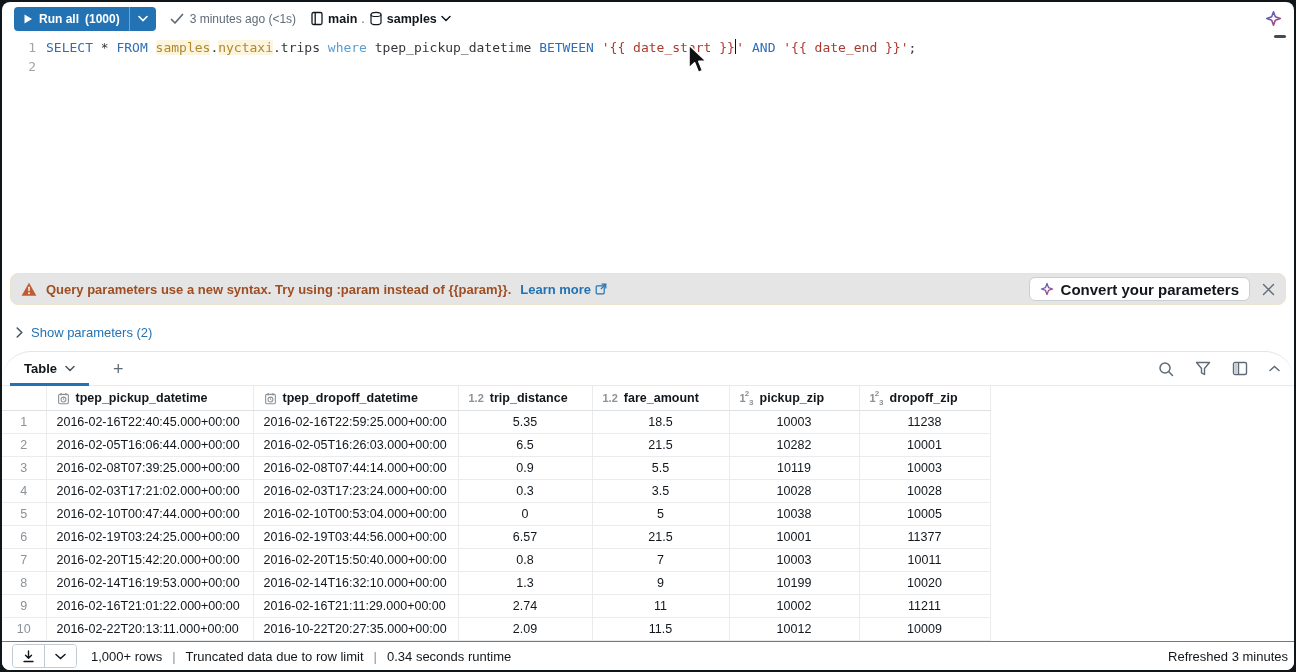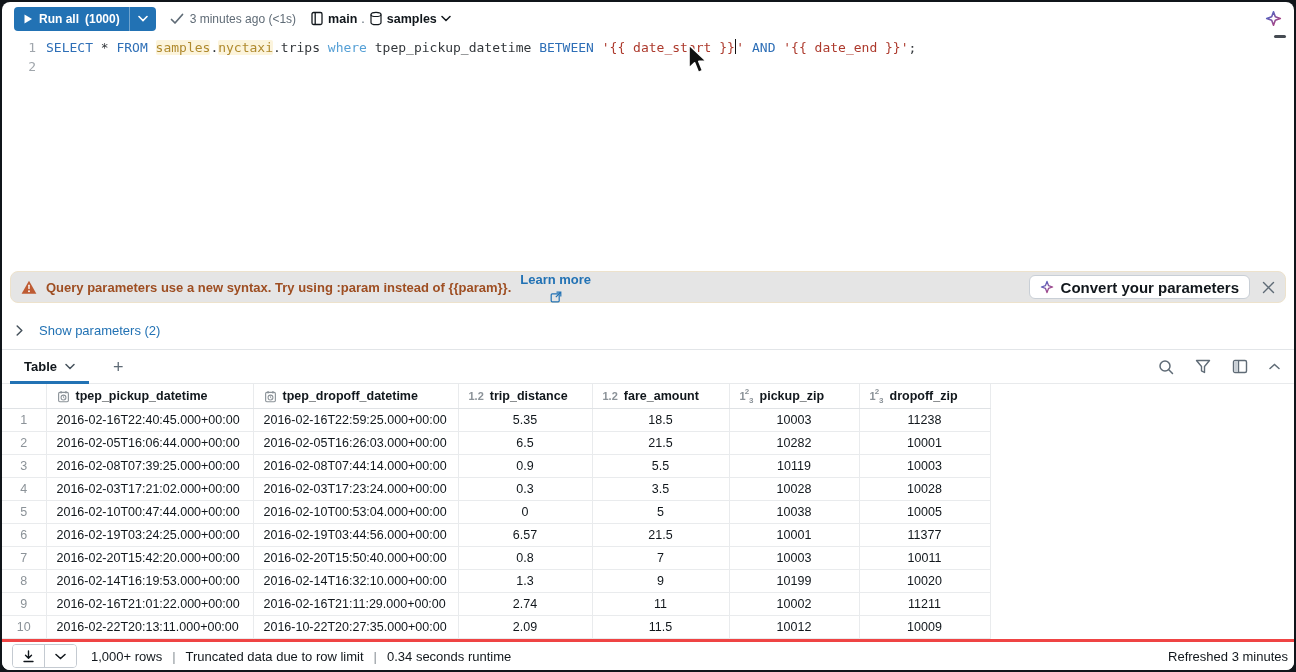--- a/index.html
+++ b/index.html
@@ -29,29 +29,29 @@
   .tok-ident{color:#B08A2E;background:#FCF4DC;border-radius:2px;}
   .tok-string{color:#AD3A2D;}
   .tok-plain{color:#33373B;}
   .tok-caret{display:inline-block;width:1.5px;height:15px;background:#111;vertical-align:-2px;}
   .spacer{flex:1;}
   
   .banner{flex:none;margin:0 8px 8px 8px;height:30px;background:#e5e5e5;border:1px solid #EDE2CC;
           border-radius:8px;display:flex;align-items:center;padding:0 10px;gap:9px;font-size:13px;}
   .banner-text{color:#9E4E22;font-weight:600;}
   .banner-link{color:#2272B4;font-weight:600;text-decoration:none;cursor:pointer;display:inline-flex;
-               align-items:center;gap:4px;flex-direction:column;}
+               align-items:center;gap:4px;}
   .banner-right{margin-left:auto;display:flex;align-items:center;gap:12px;}
   .convert-btn{display:flex;align-items:center;gap:7px;background:#fff;border:1px solid #C9CFD6;
                border-radius:6px;height:24px;padding:0 10px;font-size:15px;font-weight:600;color:#11171C;cursor:pointer;}
   
-  .show-params{flex:none;height:38px;display:flex;align-items:center;gap:16px;padding:0 14px;
+  .show-params{flex:none;height:38px;display:flex;align-items:center;gap:8px;padding:0 14px;
                color:#2272B4;font-size:13px;font-weight:500;cursor:pointer;}
   
-  .results{flex:none;height:289px;border-top:1px solid #E2E5E8;display:flex;flex-direction:column;overflow:hidden;}
+  .results{flex:none;height:289px;border-top:1px solid #E2E5E8;display:flex;flex-direction:column;overflow:hidden;border-radius:29px;}
   .tabbar{height:33px;flex:none;display:flex;align-items:center;padding:0 8px;border-bottom:1px solid #E8EAEC;position:relative;}
   .tab{display:flex;align-items:center;gap:8px;padding:0 14px;height:100%;font-size:13px;font-weight:700;
        color:#11171C;position:relative;cursor:pointer;}
   .tab.active::after{content:"";position:absolute;left:0;right:0;bottom:-1px;height:3px;background:#2272B4;}
   .add-tab{margin-left:24px;color:#5F6B76;font-size:18px;font-weight:400;cursor:pointer;line-height:1;}
   .tab-icons{margin-left:auto;display:flex;align-items:center;gap:21px;padding-right:6px;}
   .tab-icons svg{cursor:pointer;}
   
   .tablewrap{flex:1;overflow:hidden;background:#fff;}
   table{border-collapse:collapse;table-layout:fixed;width:988px;font-size:12.5px;color:#11171C;}
@@ -59,21 +59,21 @@
         white-space:nowrap;overflow:hidden;}
   thead th{border-bottom:1px solid #DFE2E5;text-align:left;font-weight:700;height:24px;}
   td.rownum, th.rownum{text-align:center;color:#8B9298;border-left:none;}
   .th-inner{display:flex;align-items:center;gap:6px;}
   .ticon{color:#8B9298;font-weight:700;font-size:11px;flex:none;letter-spacing:0;}
   .ticon sup{font-size:8px;vertical-align:6px;margin-left:-1px;}
   .ticon sub{font-size:8px;vertical-align:-3px;}
   td.al-right{text-align:center;}
   td.al-left{text-align:left;}
   
-  .statusbar{flex:none;height:28px;border-top:3px solid #ef4444;display:flex;align-items:center;
+  .statusbar{flex:none;height:28px;border-top:1px solid #ef4444;display:flex;align-items:center;
              padding:0 6px 0 10px;font-size:13px;color:#11171C;gap:14px;background:#fff;}
   .dl-group{display:flex;align-items:center;border:1px solid #C4CAD1;border-radius:4px;height:22px;overflow:hidden;}
   .dl-seg{display:flex;align-items:center;justify-content:center;width:31px;height:100%;cursor:pointer;background:#fff;}
   .dl-seg + .dl-seg{border-left:1px solid #C4CAD1;}
   .status-text{display:flex;align-items:center;gap:10px;white-space:nowrap;}
   .pipe{color:#8B9298;}
   .refreshed{margin-left:auto;white-space:nowrap;color:#11171C;}
   
   .mouse-cursor{position:absolute;left:686px;top:44px;z-index:50;pointer-events:none;}
 </style>

